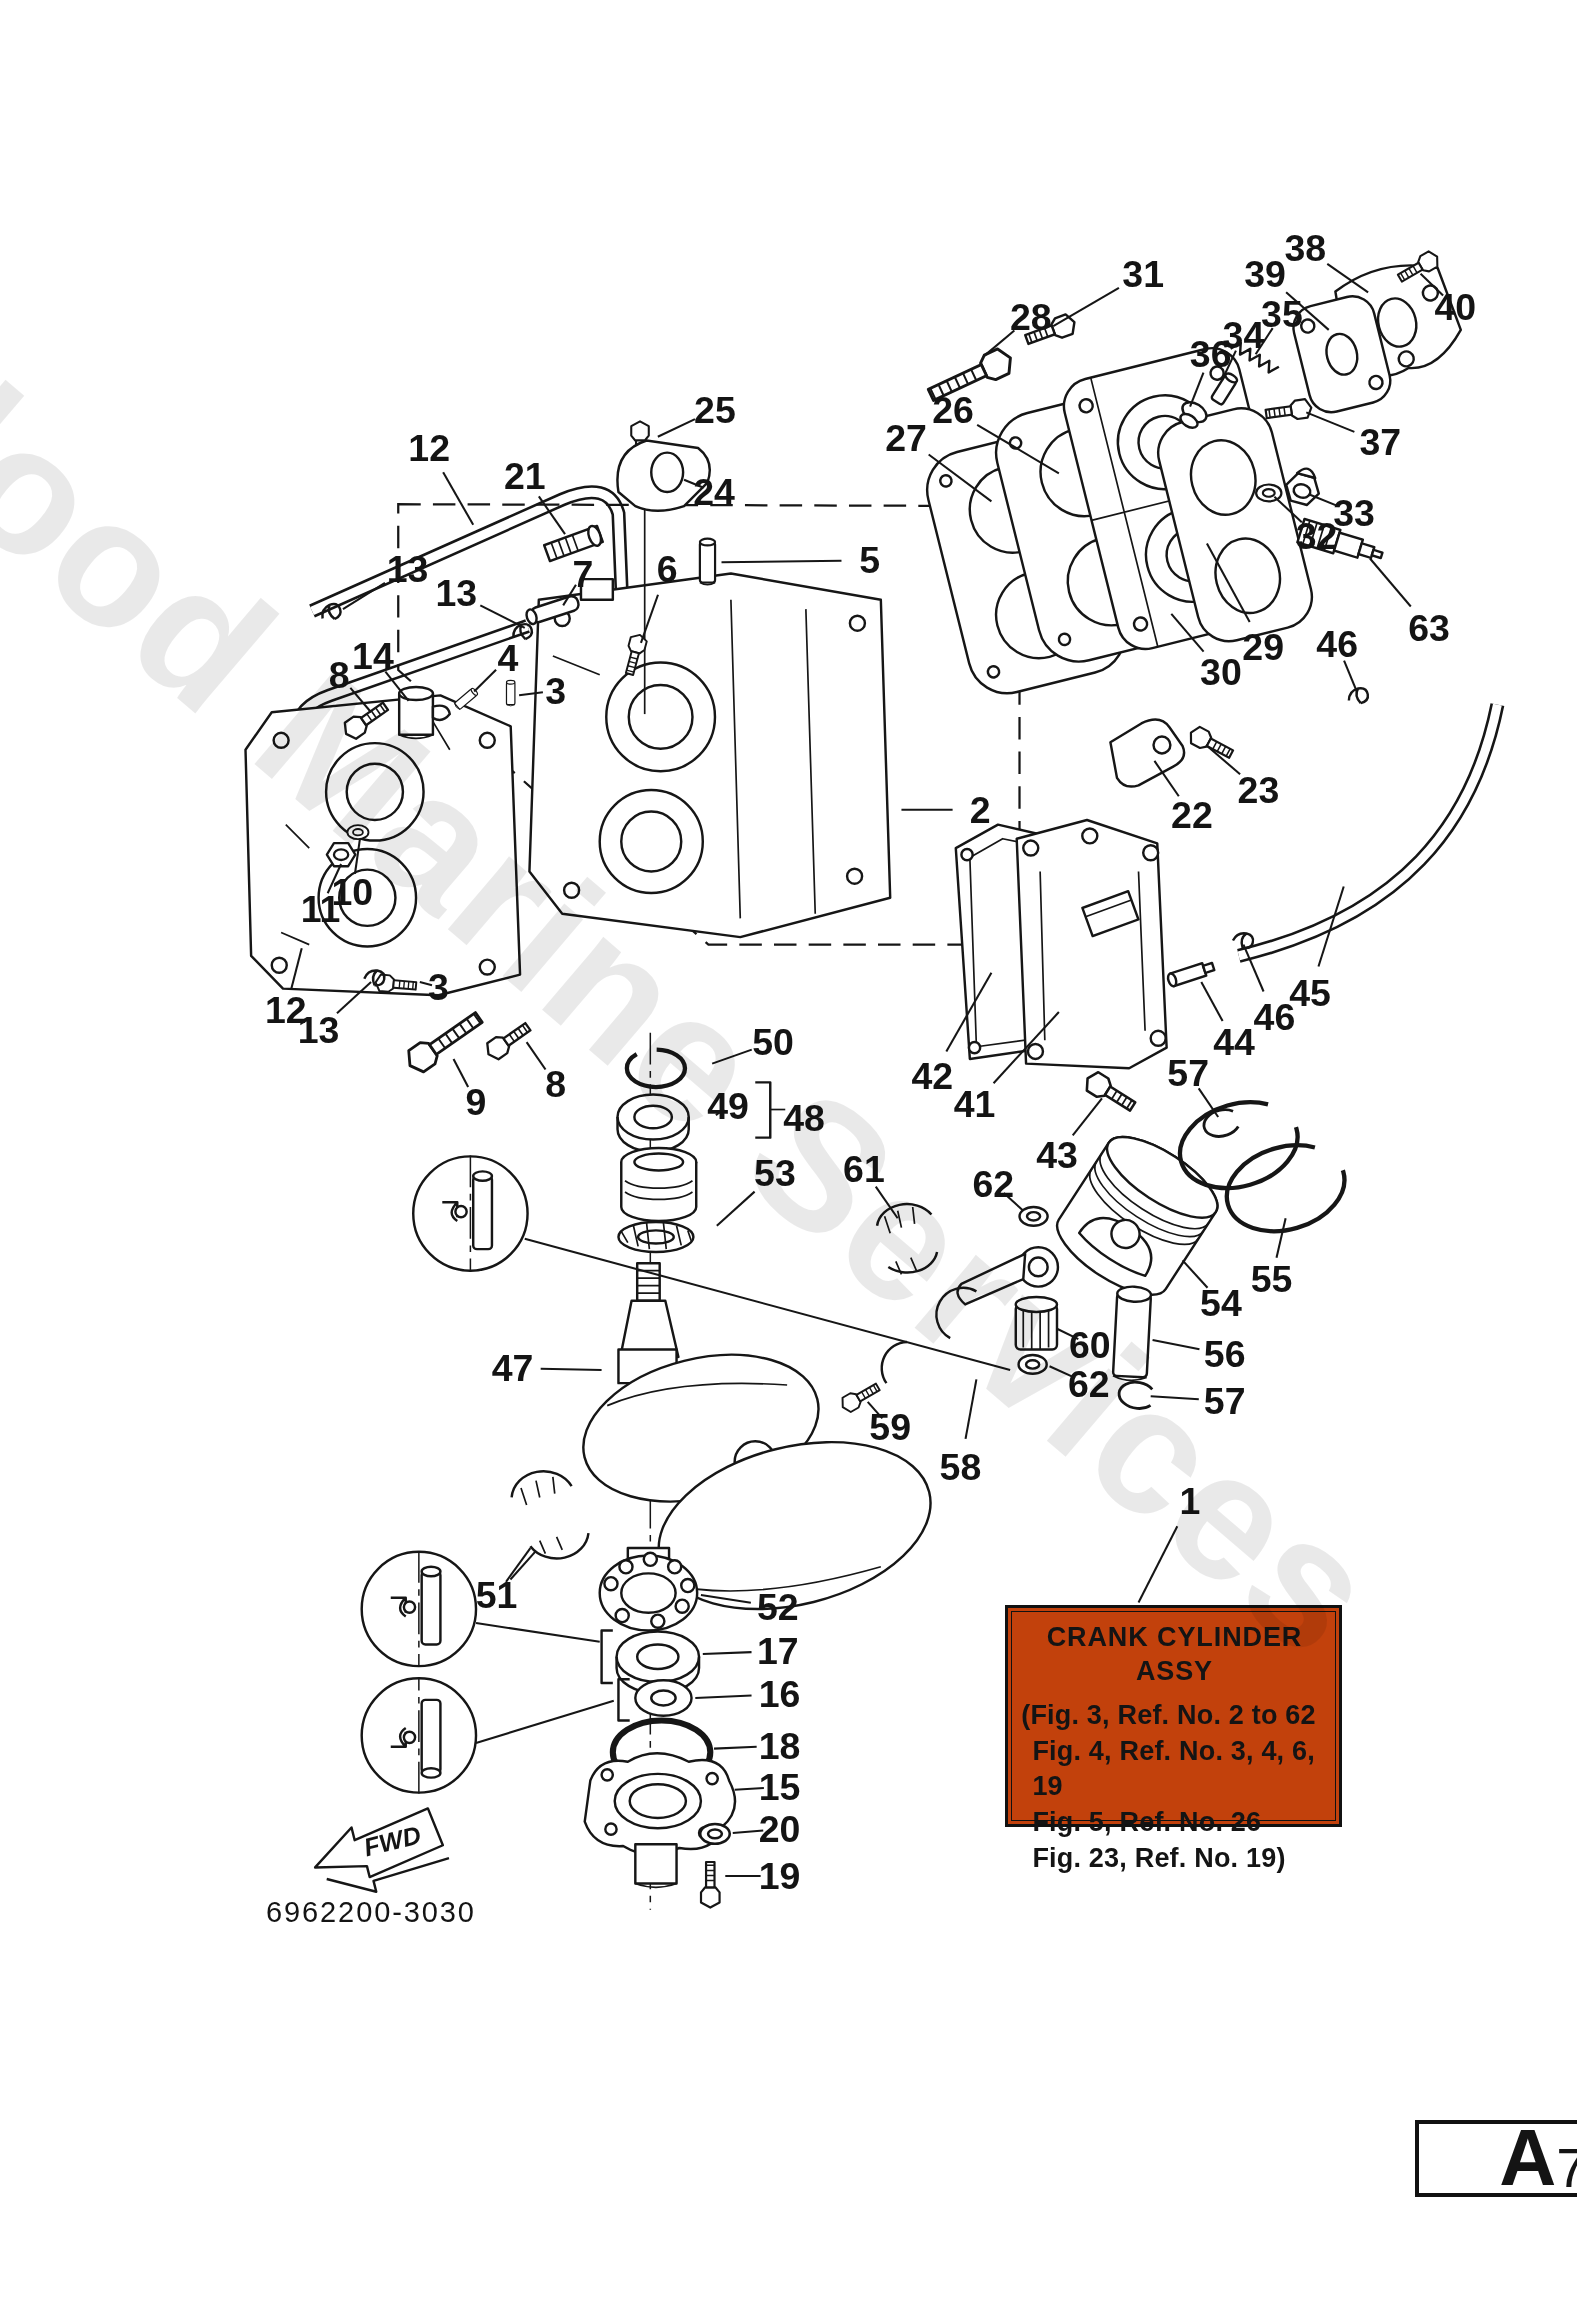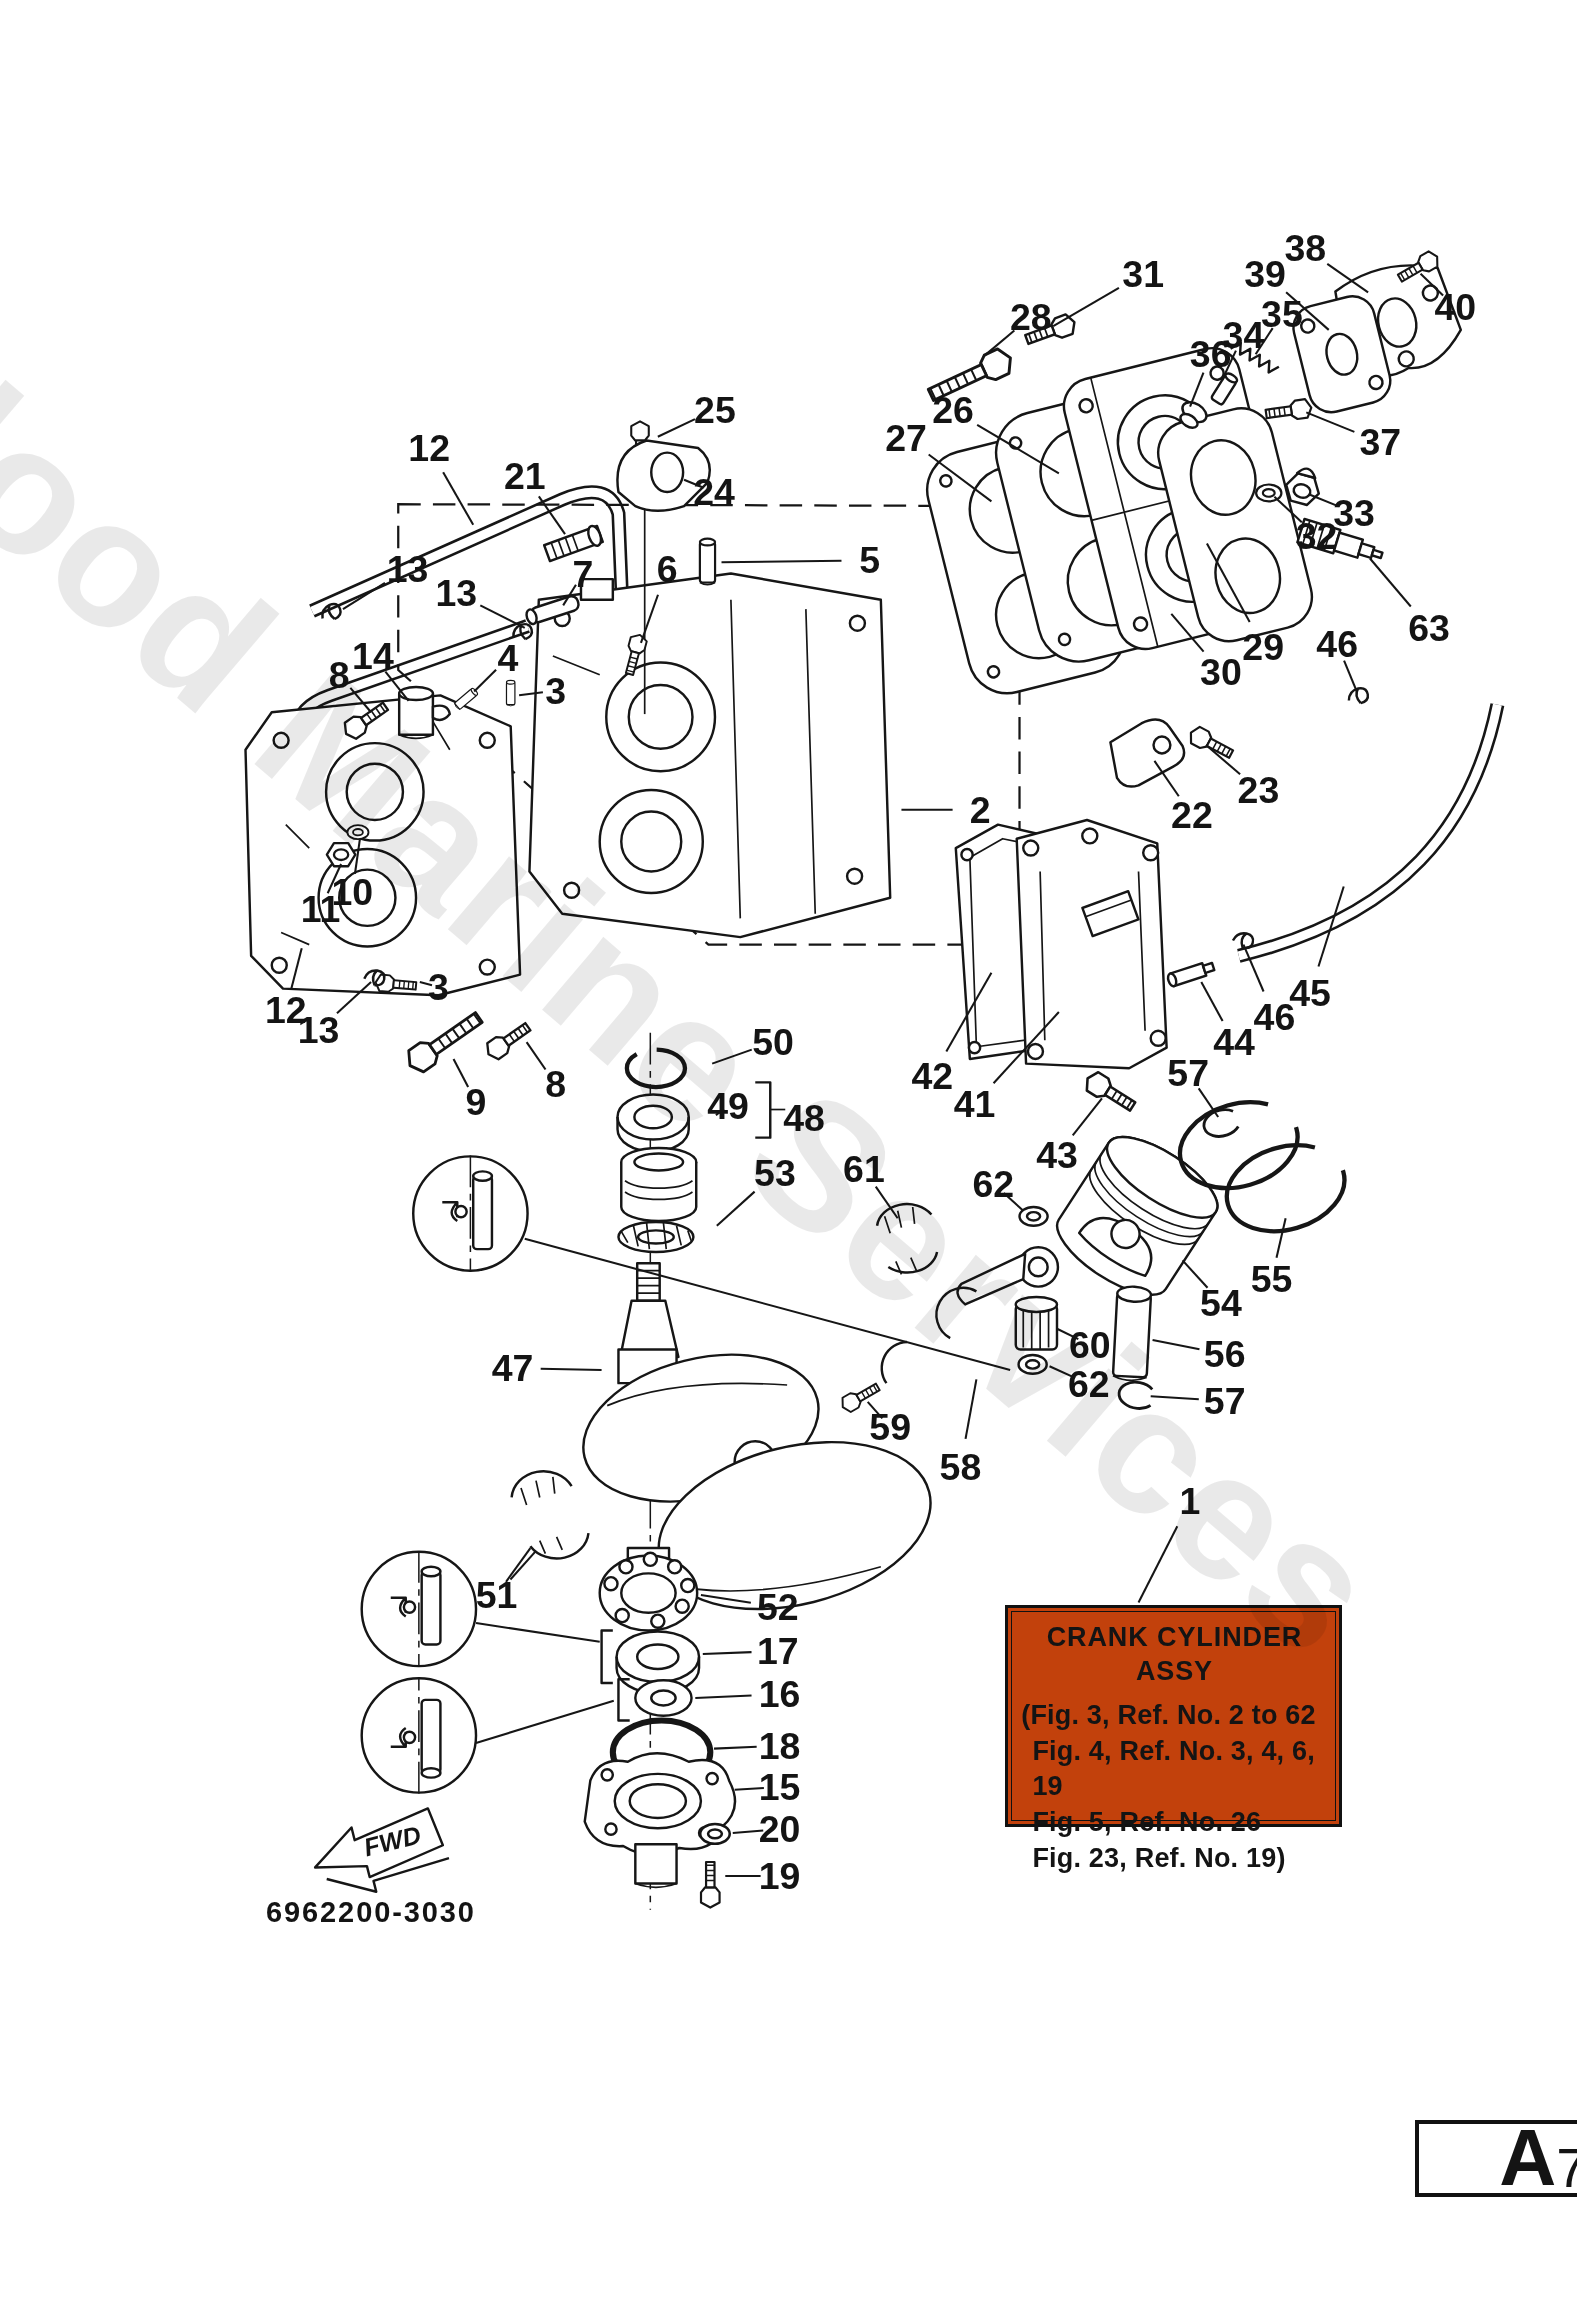--- a/index.html
+++ b/index.html
@@ -21,21 +21,21 @@
       transform:rotate(40.5deg);transform-origin:0 0;
       font-size:180px;font-weight:700;letter-spacing:1.9px;white-space:nowrap;
       color:rgba(0,0,0,0.085);z-index:30;pointer-events:none;}
   #info-box{position:absolute;left:1005px;top:1605px;width:337px;height:222px;
       border:3.7px solid #111;background:#c2410c;z-index:5;box-sizing:border-box;padding-left:28px;}
   #info-box .inner{position:absolute;inset:2.8px;border:1.9px solid #111;
       padding:9.4px 7.5px 0 9.4px;box-sizing:border-box;}
   .ib-title{font-size:27px;font-weight:700;text-align:center;letter-spacing:0.9px;line-height:1.25;}
   .ib-lines{margin-top:9.4px;font-size:27px;font-weight:700;line-height:1.32;letter-spacing:0.2px;}
   #part-number{position:absolute;left:266px;top:1896px;font-size:29px;
-      letter-spacing:1.9px;color:#141414;z-index:6;font-weight:bold;}
+      letter-spacing:1.9px;color:#141414;z-index:6;}
   #page-code{position:absolute;left:1415px;top:2120px;width:163px;height:77px;
       border:4.7px solid #111;border-right:none;background:#fff;z-index:6;
       display:flex;align-items:flex-end;justify-content:flex-end;
       padding:0 0 1.9px 0;box-sizing:border-box;overflow:hidden;}
   #page-code .big{font-size:79px;font-weight:700;line-height:0.82;}
   #page-code .small{font-size:56px;font-weight:400;line-height:0.85;margin-right:-9.4px;}
 </style>
 </head>
 <body>
 

